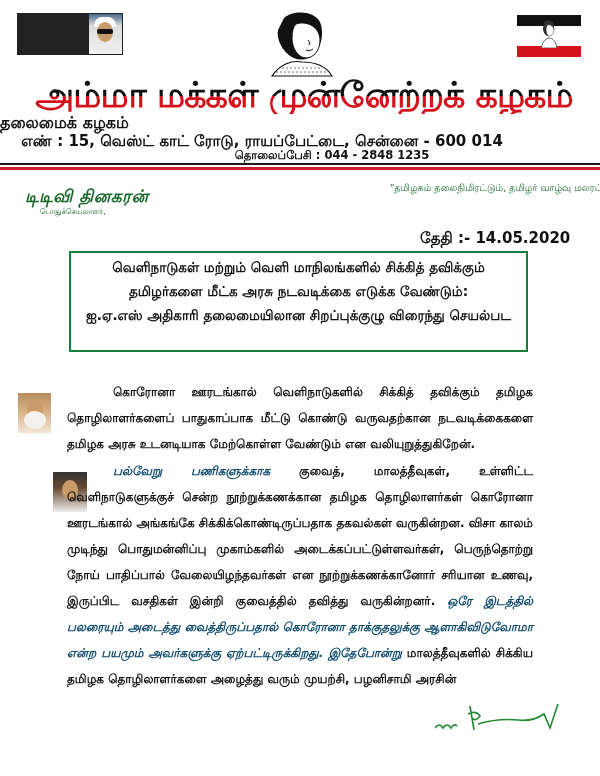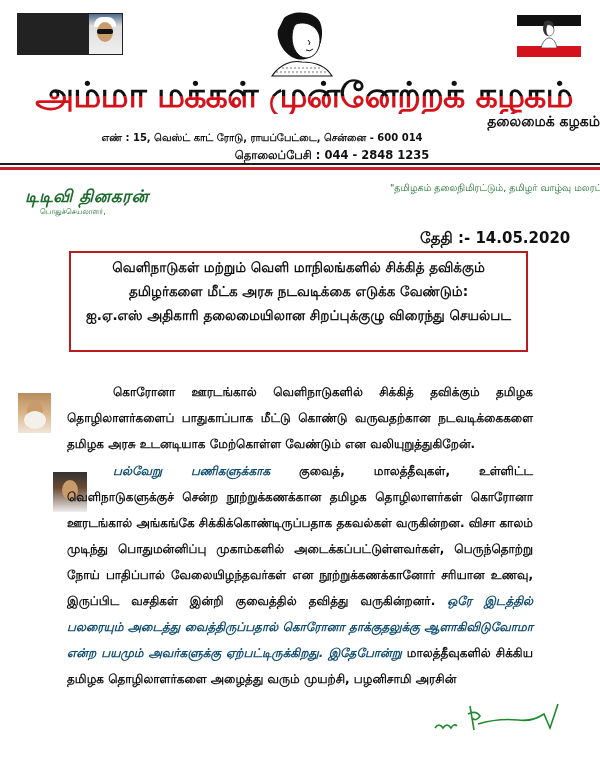--- a/index.html
+++ b/index.html
@@ -22,33 +22,33 @@
   .flag .band { position:absolute; left:0; width:64px; height:11px; }
   .flag .black { top:0; background:#111; }
   .flag .red { bottom:0; background:#d4121b; }
   .flag .white { top:11px; height:20px; background:#fff; }
   .flag .head { position:absolute; left:24px; top:5px; width:16px; height:28px; }
 
   .party-name { left:4px; width:600px; top:76px; text-align:center; font-family:"DejaVu Sans",sans-serif;
                 font-weight:bold; font-size:35px; line-height:38px; letter-spacing:-1px;
                 color:#111; background:linear-gradient(180deg,#111 0%,#111 52%,#d4121b 52%,#d4121b 100%);
                 -webkit-background-clip:text; background-clip:text; -webkit-text-fill-color:transparent; white-space:nowrap; }
-  .hq { left:0; width:600px; top:113px; text-align:right; font-weight:bold; font-size:14px; }
-  .address { left:0; width:524px; top:132px; text-align:center; font-weight:bold; font-size:10px; }
+  .hq { left:0; width:600px; top:113px; text-align:left; font-weight:bold; font-size:16px; }
+  .address { left:0; width:524px; top:132px; text-align:center; font-weight:bold; font-size:15px; }
   .phone { left:0; width:600px; top:148px; text-align:center; font-weight:bold; font-size:11.5px;margin-left:32px; }
   .rule-black { left:0; top:163px; width:600px; height:2px; background:#1a1a1a; }
   .rule-red { left:0; top:167px; width:600px; height:3px; background:#c8212b; }
 
   .leader-name { left:25px; top:186px; font-size:17px; font-weight:bold; font-style:italic; color:#1a6b2a; letter-spacing:0.5px; }
   .leader-titles { left:0; top:206px; width:170px; text-align:left; font-size:7.5px; line-height:11px; color:#1a6b2a;padding-left:40px; }
   .slogan { left:390px; top:182px; font-size:9.5px; color:#1a6b2a; white-space:nowrap; }
 
   .date { left:420px; top:229px; font-size:15px; font-weight:bold; color:#111; white-space:nowrap; }
 
-  .headline-box { left:69px; top:251px; width:459px; height:101px; border:2px solid #b91c1c; box-sizing:border-box;
+  .headline-box { left:69px; top:251px; width:459px; height:101px; border:2px solid #15803d; box-sizing:border-box;
                   text-align:center; font-weight:bold; font-size:13.5px; line-height:24px; padding-top:2px; }
   .headline-box div { white-space:nowrap; }
 
   .para { left:67px; width:466px; font-size:12px; line-height:26px; font-weight:bold; text-align:justify; }
   .para .light { font-weight:bold; font-style:italic; color:#0c4a6e; }
   .indent { display:inline-block; width:46px; }
   .p1 { top:379px; }
   .p2 { top:458px; }
 
   .signature { left:430px; top:700px; width:135px; height:40px; }

